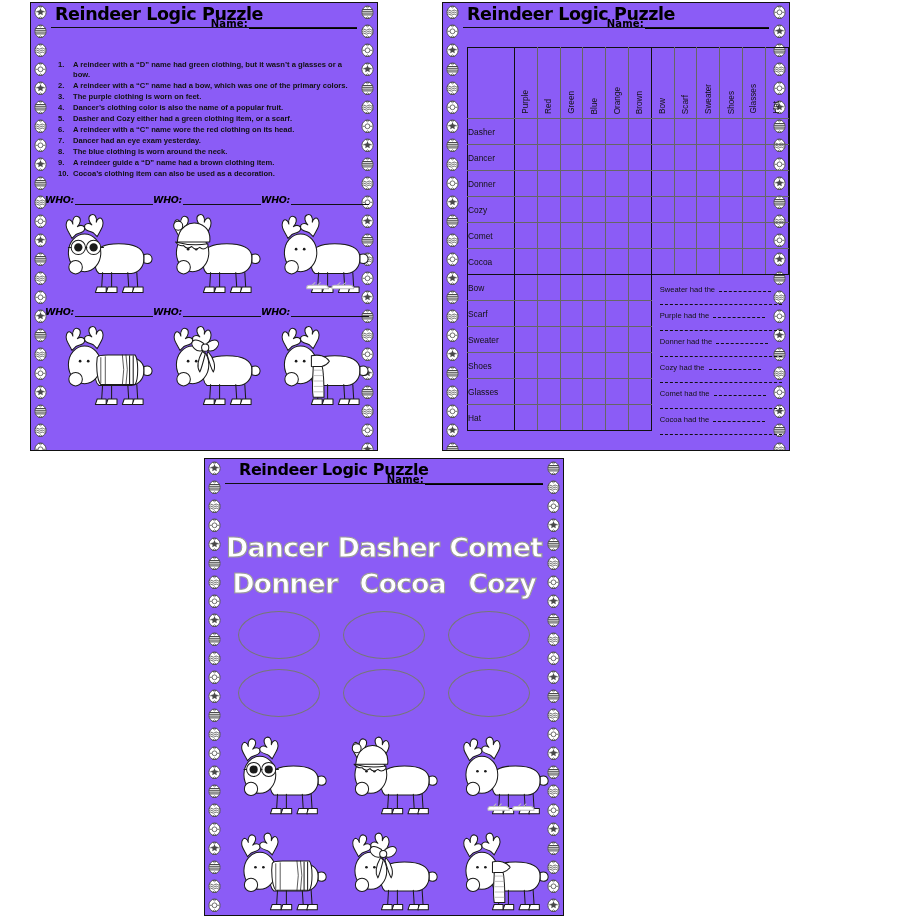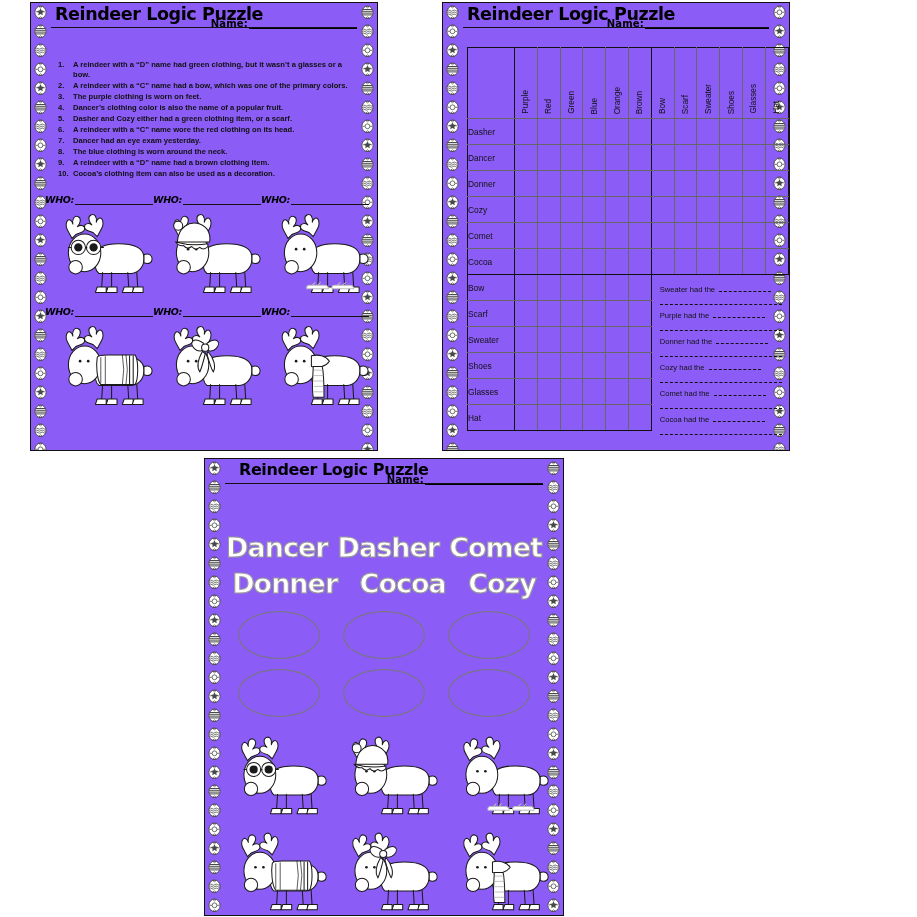--- a/index.html
+++ b/index.html
@@ -496,21 +496,21 @@
       <div class="clue">
         <span class="num">7.</span>
         <span class="txt">Dancer had an eye exam yesterday.</span>
       </div>
       <div class="clue">
         <span class="num">8.</span>
         <span class="txt">The blue clothing is worn around the neck.</span>
       </div>
       <div class="clue">
         <span class="num">9.</span>
-        <span class="txt">A reindeer with a “D” name had a brown clothing item.</span>
+        <span class="txt">A reindeer guide a “D” name had a brown clothing item.</span>
       </div>
       <div class="clue">
         <span class="num">10.</span>
         <span class="txt">Cocoa’s clothing item can also be used as a decoration.</span>
       </div>
     </div>
 
   <div class="deer-grid">
       <div class="deer-row">
         <div class="deer-cell">

